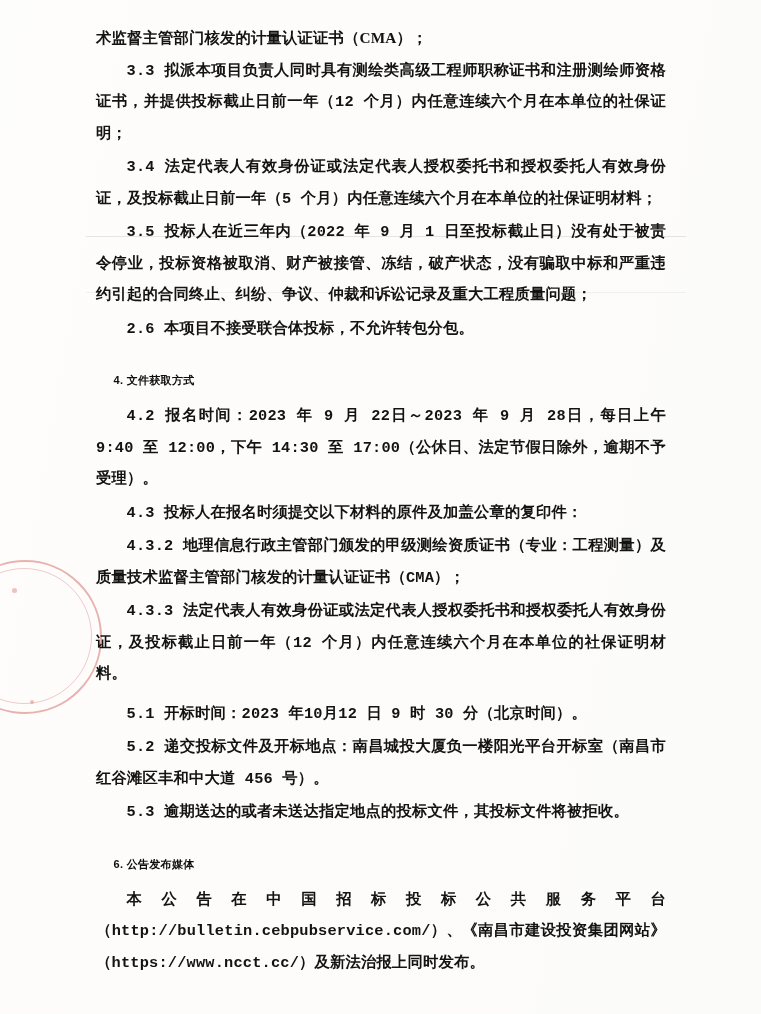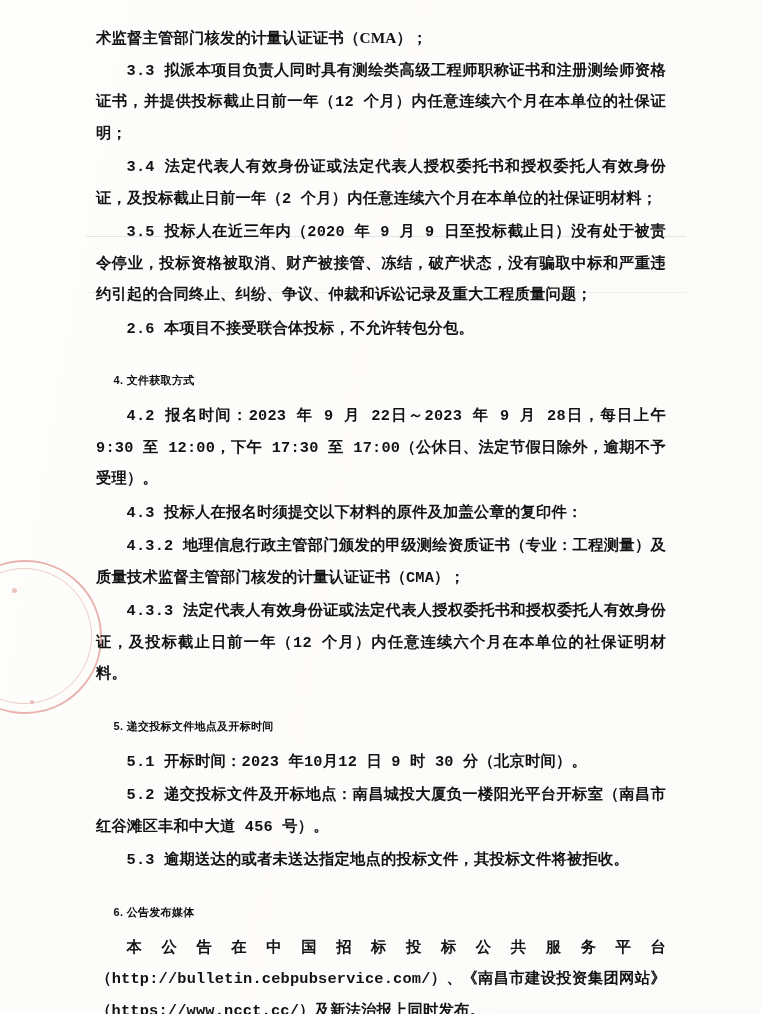--- a/index.html
+++ b/index.html
@@ -105,34 +105,33 @@
   <div class="speck" style="left:12px; top:588px; width:5px; height:5px;"></div>
   <div class="speck" style="left:30px; top:700px; width:4px; height:4px;"></div>
   <div class="scanline" style="top:236px;"></div>
   <div class="scanline" style="top:292px; opacity:0.5;"></div>
 
   <div class="content">
 
     <p class="para">术监督主管部门核发的计量认证证书（CMA）；</p>
 
     <p class="para indent">3.3 拟派本项目负责人同时具有测绘类高级工程师职称证书和注册测绘师资格证书，并提供投标截止日前一年（12 个月）内任意连续六个月在本单位的社保证明；</p>
-    <p class="para indent">3.4 法定代表人有效身份证或法定代表人授权委托书和授权委托人有效身份证，及投标截止日前一年（2 个月）内任意连续六个月在本单位的社保证明材料；</p>
-    <p class="para indent">3.5 投标人在近三年内（2020 年 9 月 9 日至投标截止日）没有处于被责令停业，投标资格被取消、财产被接管、冻结，破产状态，没有骗取中标和严重违约引起的合同终止、纠纷、争议、仲裁和诉讼记录及重大工程质量问题；</p>
+    <p class="para indent">3.4 法定代表人有效身份证或法定代表人授权委托书和授权委托人有效身份证，及投标截止日前一年（5 个月）内任意连续六个月在本单位的社保证明材料；</p>
+    <p class="para indent">3.5 投标人在近三年内（2022 年 9 月 1 日至投标截止日）没有处于被责令停业，投标资格被取消、财产被接管、冻结，破产状态，没有骗取中标和严重违约引起的合同终止、纠纷、争议、仲裁和诉讼记录及重大工程质量问题；</p>
     <p class="para indent">2.6 本项目不接受联合体投标，不允许转包分包。</p>
 
     <div class="gap-small"></div>
     <h2 class="heading">4. 文件获取方式</h2>
 
-    <p class="para indent">4.2 报名时间：2023 年 9 月 22日～2023 年 9 月 28日，每日上午 9:30 至 12:00，下午 17:30 至 17:00（公休日、法定节假日除外，逾期不予受理）。</p>
+    <p class="para indent">4.2 报名时间：2023 年 9 月 22日～2023 年 9 月 28日，每日上午 9:40 至 12:00，下午 14:30 至 17:00（公休日、法定节假日除外，逾期不予受理）。</p>
     <p class="para indent">4.3 投标人在报名时须提交以下材料的原件及加盖公章的复印件：</p>
     <p class="para indent">4.3.2 地理信息行政主管部门颁发的甲级测绘资质证书（专业：工程测量）及质量技术监督主管部门核发的计量认证证书（CMA）；</p>
     <p class="para indent">4.3.3 法定代表人有效身份证或法定代表人授权委托书和授权委托人有效身份证，及投标截止日前一年（12 个月）内任意连续六个月在本单位的社保证明材料。</p>
 
     <div class="gap-small"></div>
-    <h2 class="heading">5. 递交投标文件地点及开标时间</h2>
 
     <p class="para indent">5.1 开标时间：2023 年10月12 日 9 时 30 分（北京时间）。</p>
     <p class="para indent">5.2 递交投标文件及开标地点：南昌城投大厦负一楼阳光平台开标室（南昌市红谷滩区丰和中大道 456 号）。</p>
     <p class="para indent">5.3 逾期送达的或者未送达指定地点的投标文件，其投标文件将被拒收。</p>
 
     <div class="gap-small"></div>
     <h2 class="heading">6. 公告发布媒体</h2>
 
     <p class="para indent">本公告在中国招标投标公共服务平台（http://bulletin.cebpubservice.com/）、《南昌市建设投资集团网站》（https://www.ncct.cc/）及新法治报上同时发布。</p>
 

